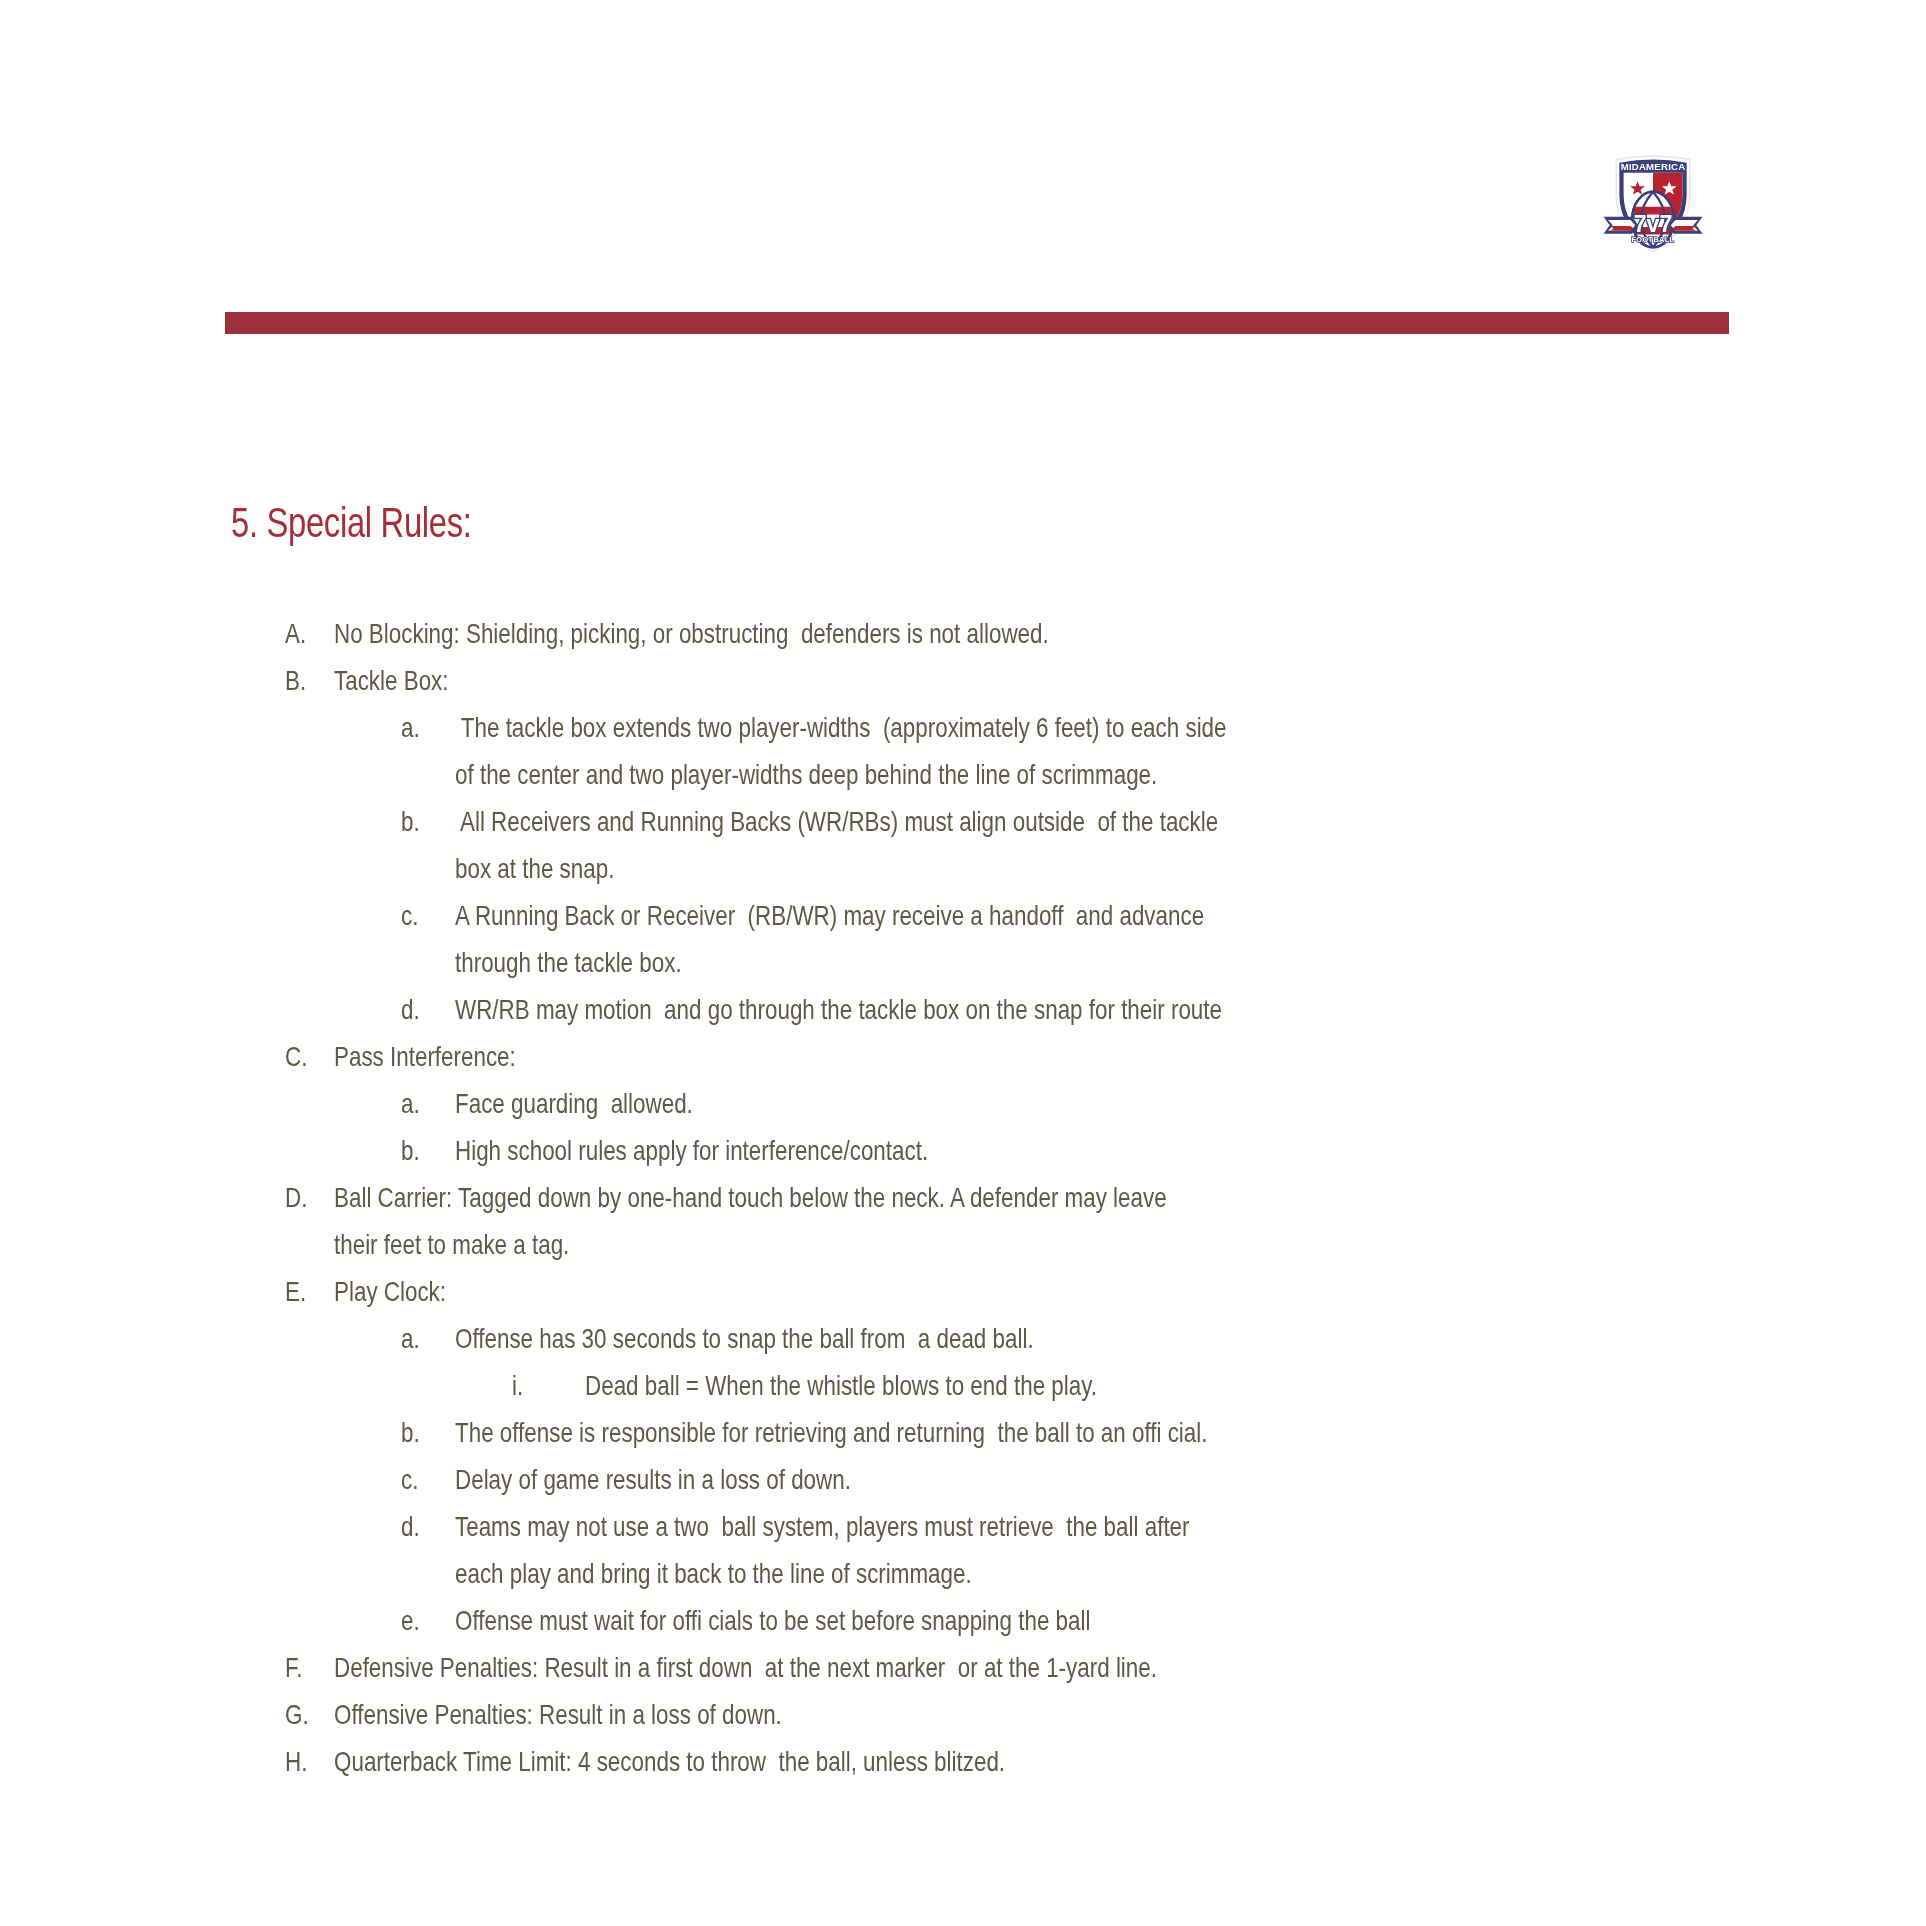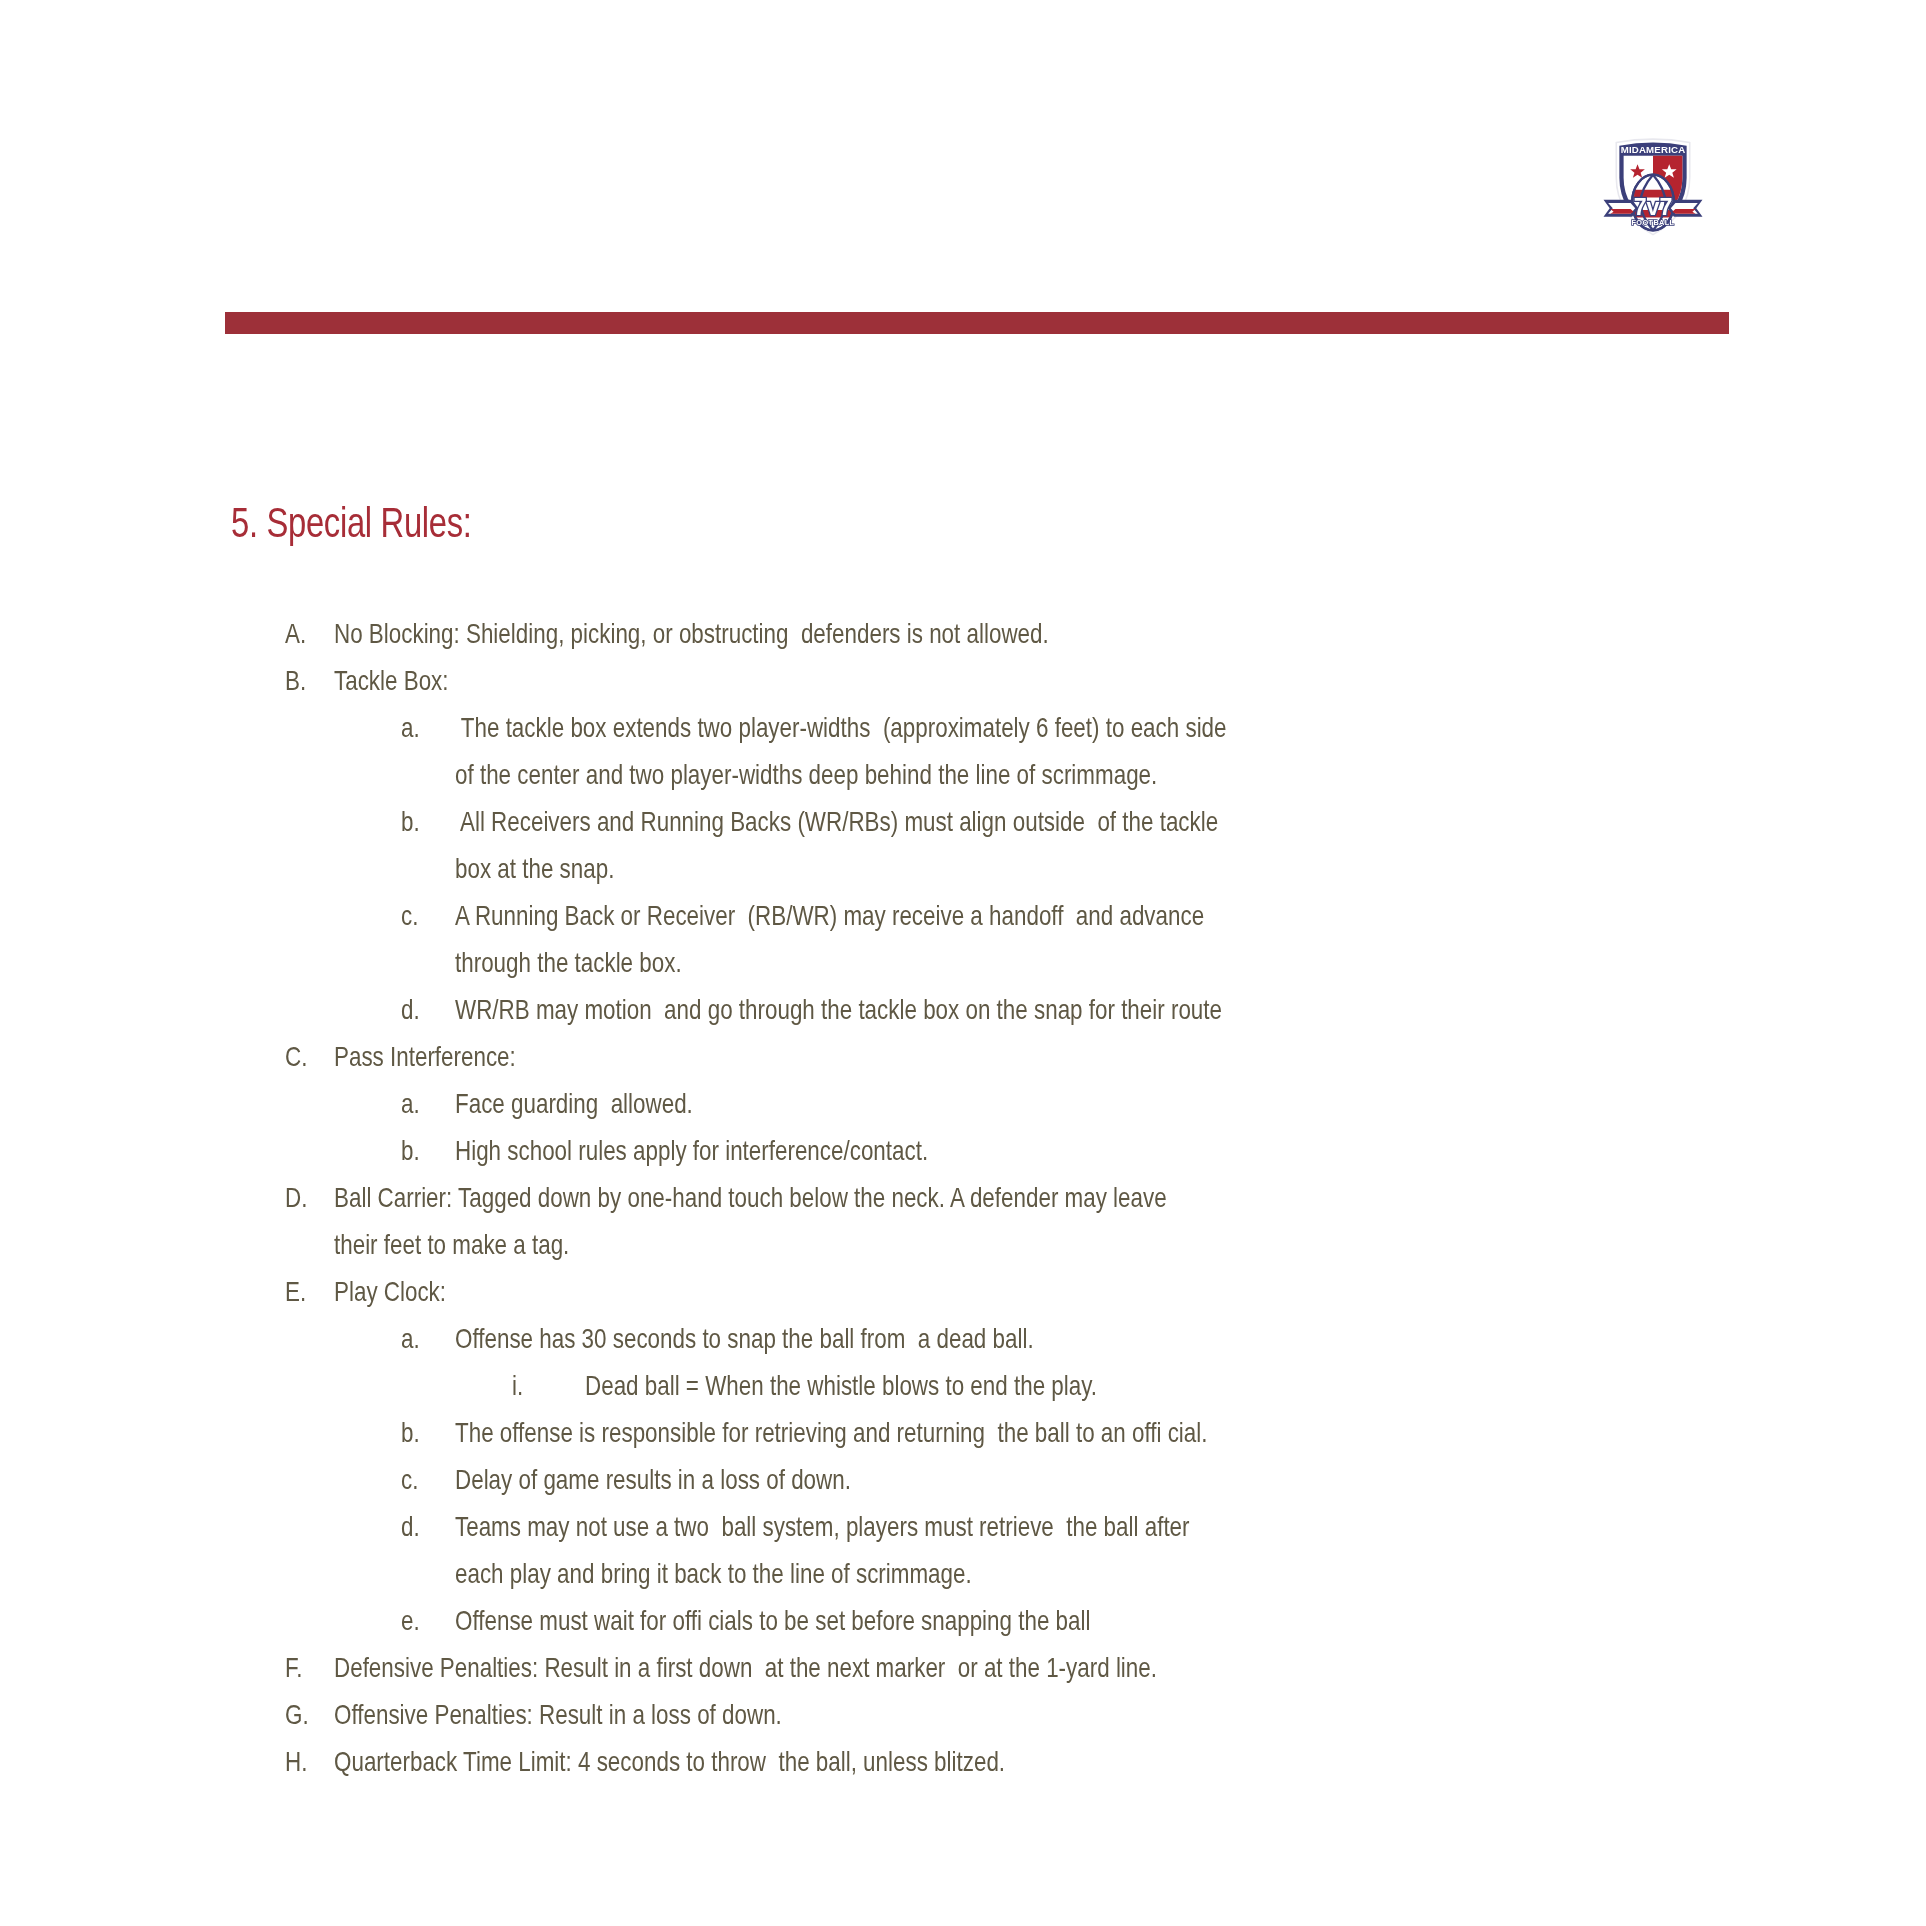--- a/index.html
+++ b/index.html
@@ -13,21 +13,21 @@
     height: 2542px;
     background: #ffffff;
     font-family: "Liberation Sans", sans-serif;
     overflow: hidden;
   }
 
   
   .logo-wrap {
     position: absolute;
     left: 1595px;
-    top: 131px;
+    top: 148px;
     width: 116px;
     height: 116px;
   }
   .logo-wrap svg { display: block; width: 100%; height: 100%; }
 
   
   .header-rule {
     position: absolute;
     left: 225px;
     top: 312px;

